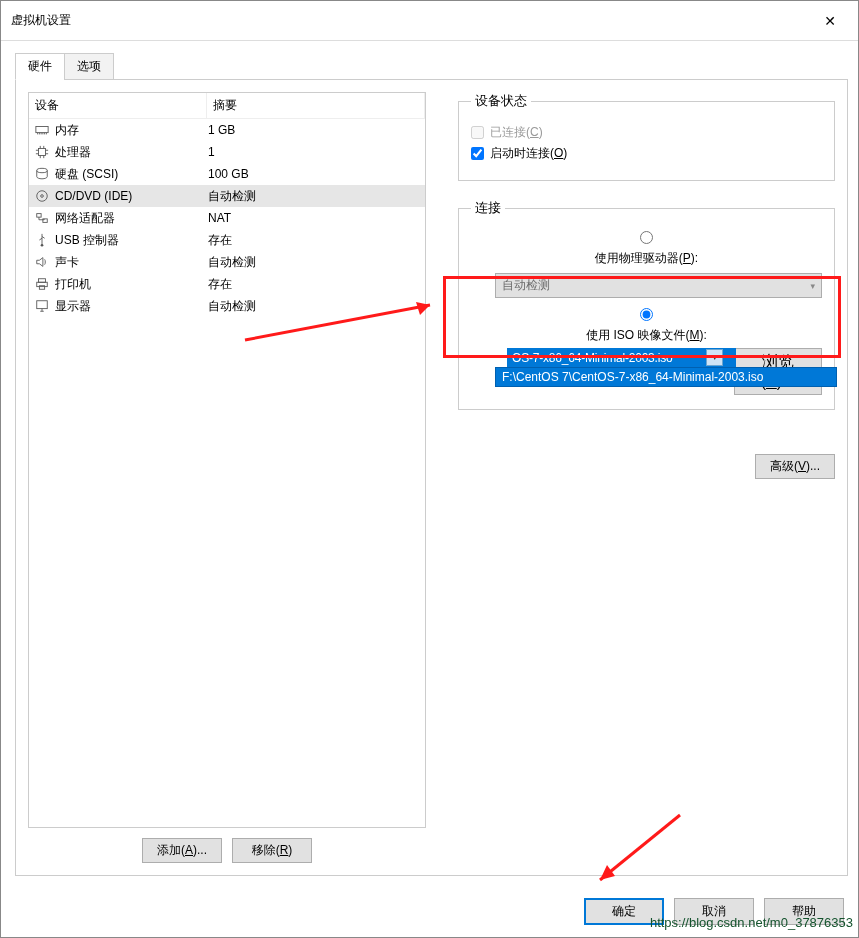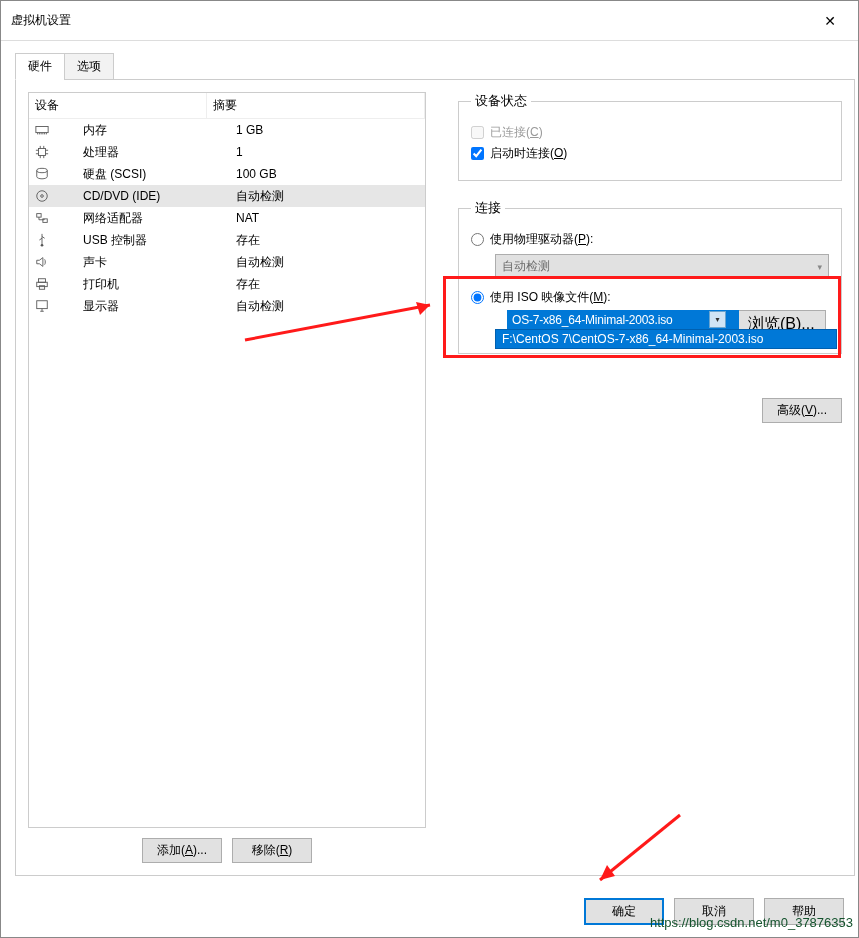--- a/index.html
+++ b/index.html
@@ -1,46 +1,46 @@
 <!DOCTYPE html>
 <html><head>
 <meta charset="utf-8">
 <style>
 * { box-sizing: border-box; margin: 0; padding: 0; }
 body { font-family: "Microsoft YaHei", Tahoma, sans-serif; font-size: 12px; background: #fff; color: #000; width: 859px; height: 938px; position: relative; overflow: hidden; }
 .window { width: 859px; height: 938px; border: 1px solid #888; background: #fff; display: flex; flex-direction: column; }
 .titlebar { height: 40px; display: flex; align-items: center; justify-content: space-between; padding: 0 8px 0 10px; border-bottom: 1px solid #ddd; }
 .titlebar .title { font-size: 12px; }
 .titlebar .close { width: 40px; height: 28px; text-align: center; line-height: 28px; font-size: 14px; cursor: default; }
-.content { flex: 1; padding: 12px 3px 14px 14px; display: flex; flex-direction: column; }
+.content { flex: 1; padding: 12px 10px 14px 14px; display: flex; flex-direction: column; }
 .tabs { display: flex; position: relative; z-index: 2; }
 .tab { border: 1px solid #ccc; padding: 4px 12px; background: #fff; position: relative; }
 .tab.active { border-bottom: 1px solid #fff; }
 .tab.inactive { background: #f2f2f2; }
 .tab + .tab { margin-left: -1px; }
 .panel { border: 1px solid #ccc; flex: 1; margin-top: -1px; padding: 12px; display: flex; gap: 32px; position: relative; justify-content: center; }
 .leftcol { display: flex; flex-direction: column; }
 .device-table { border: 1px solid #ccc; width: 398px; flex: 1; overflow: auto; }
 .table-hdr { display: flex; background: #fff; border-bottom: 1px solid #eee; }
 .table-hdr .th { border-right: 1px solid #eee; padding: 4px 6px; }
 .th1 { width: 178px; }
 .row { display: flex; align-items: center; padding: 1px 0 1px 4px; height: 22px; }
 .row.selected { background: #e6e6e6; }
 .row .ic { width: 18px; height: 16px; display: inline-flex; align-items: center; justify-content: center; margin-right: 2px; }
-.row .devname { width: 155px; padding-left: 2px; margin-left: 28px; }
+.row .devname { width: 155px; padding-left: 2px; }
 .row .summary { flex: 1; }
 .left-btns { display: flex; justify-content: center; gap: 10px; margin-top: 10px; }
 .btn { border: 1px solid #adadad; background: #e1e1e1; padding: 3px 12px; font-family: inherit; font-size: 12px; cursor: default; min-width: 80px; text-align: center; }
 .btn.primary { border: 2px solid #0078d7; background: #e1e1e1; }
 .rightcol { flex: 1; position: relative; }
 fieldset { border: 1px solid #ccc; padding: 10px 12px 14px 12px; margin-bottom: 18px; position: relative; }
 fieldset legend { padding: 0 4px; font-size: 13px; }
 .chk { display: flex; align-items: center; gap: 6px; margin: 4px 0; }
 .chk input { margin: 0; }
-.radio-row { display: flex; align-items: center; gap: 6px; margin: 4px 0; }
+.radio-row { display: flex; align-items: center; gap: 6px; margin: 4px 0; flex-direction: column; }
 .radio-row input { margin: 0; }
 .dis-select { margin: 6px 0 10px 24px; display: flex; }
 .dis-select .sel { flex: 1; border: 1px solid #adadad; background: #e1e1e1; color: #6d6d6d; padding: 3px 6px; display: flex; justify-content: space-between; align-items: center; }
 .iso-block { margin: 4px 0 0 24px; }
 .combo-row { display: flex; gap: 10px; align-items: flex-start; }
 .combo { position: relative; width: 232px; }
 .combo-input { width: 100%; border: 1px solid #0078d7; background: #0078d7; color: #fff; padding: 2px 20px 2px 4px; font-family: Tahoma, sans-serif; font-size: 12px; letter-spacing: -0.2px; margin-left: 12px; }
 .combo-dd { position: absolute; right: 1px; top: 1px; width: 17px; height: 17px; border: 1px solid #6ba5d0; background: #d0e4f5; display: flex; align-items: center; justify-content: center; font-size: 8px; color: #333; }
 .combo-list { position: absolute; left: 0; top: 19px; width: 342px; background: #0078d7; color: #fff; padding: 2px 6px; font-family: Tahoma, sans-serif; font-size: 12px; border: 1px solid #0060b0; white-space: nowrap; }
 .browse-btn { border: 1px solid #adadad; background: #e1e1e1; padding: 3px 10px; font-size: 16px; }

